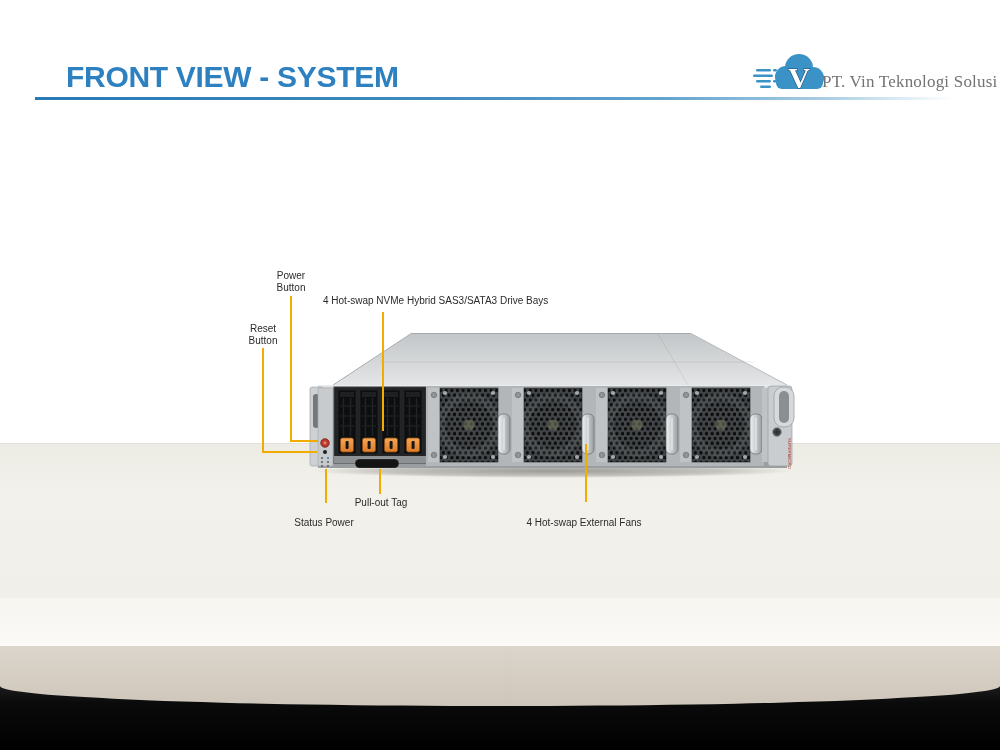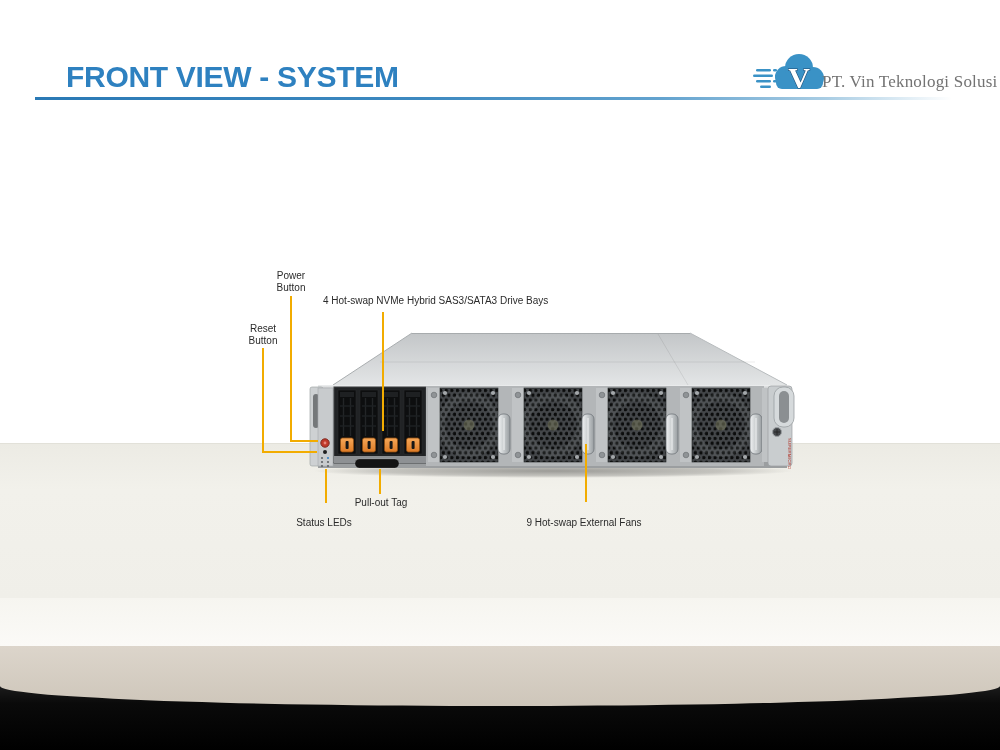--- a/index.html
+++ b/index.html
@@ -215,16 +215,16 @@
   <div class="callout center" style="left:266px;top:270px;width:50px;">
     <div>Power</div>
     <div>Button</div>
   </div>
   <div class="callout center" style="left:238px;top:323px;width:50px;">
     <div>Reset</div>
     <div>Button</div>
   </div>
   <div class="callout nowrap" style="left:323px;top:295px;">4 Hot-swap NVMe Hybrid SAS3/SATA3 Drive Bays</div>
   <div class="callout center nowrap" style="left:346px;top:497px;width:70px;">Pull-out Tag</div>
-  <div class="callout center nowrap" style="left:289px;top:517px;width:70px;">Status LEDs</div>
-  <div class="callout center nowrap" style="left:514px;top:517px;width:140px;">9 Hot-swap External Fans</div>
+  <div class="callout center nowrap" style="left:289px;top:517px;width:70px;">Status Power</div>
+  <div class="callout center nowrap" style="left:514px;top:517px;width:140px;">4 Hot-swap External Fans</div>
 
 </div>
 
 </body></html>

